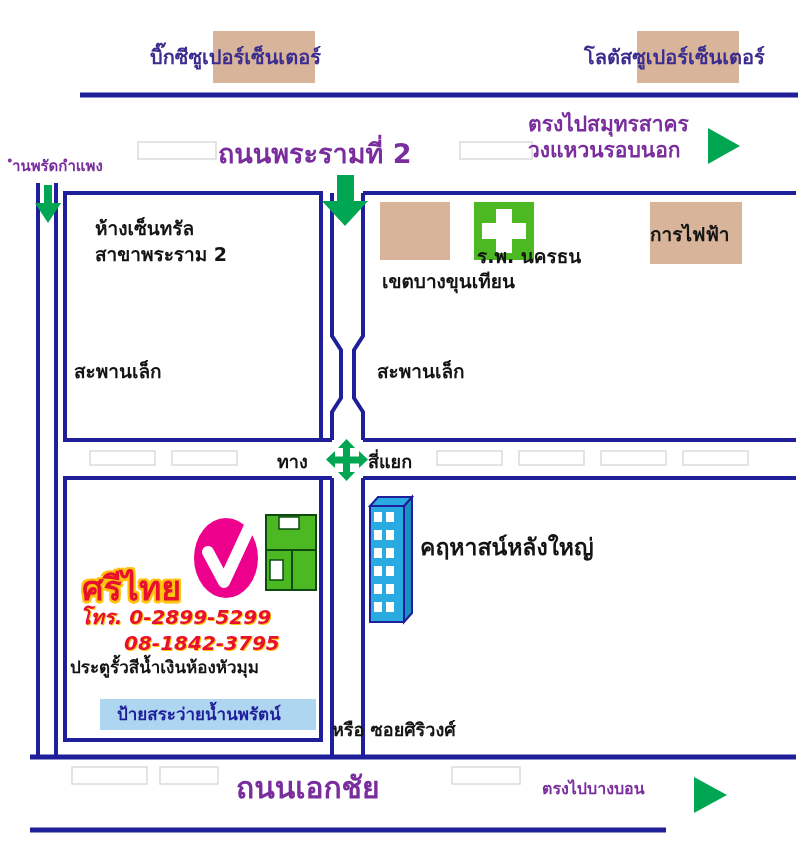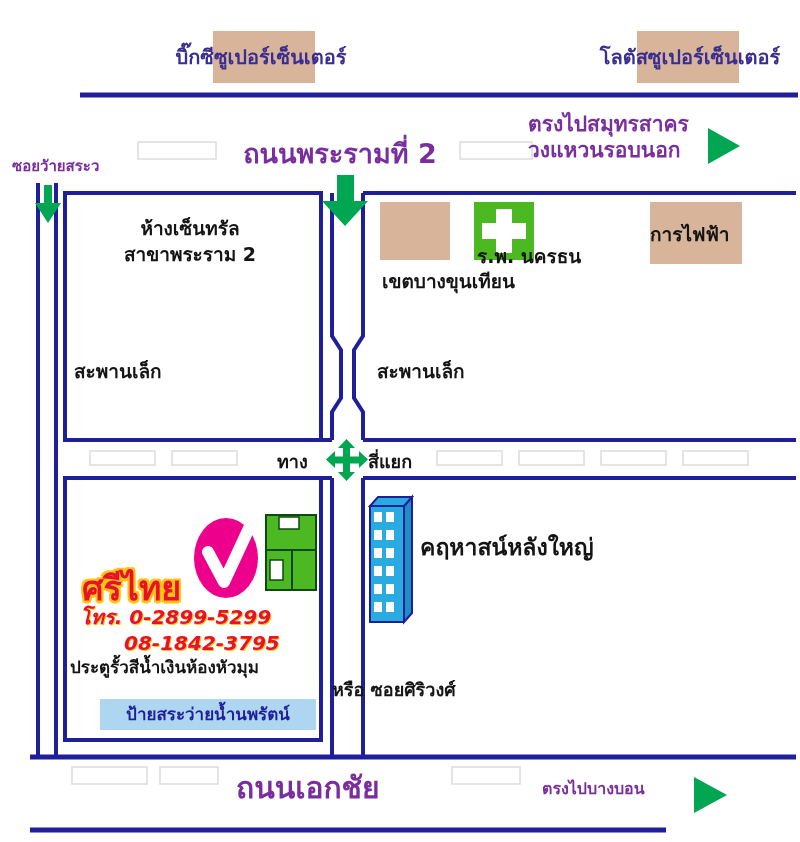--- a/index.html
+++ b/index.html
@@ -7,21 +7,21 @@
   .map{position:relative;width:800px;height:842px;background:#fff;overflow:hidden;
        font-family:"DejaVu Sans","Liberation Sans",sans-serif}
   .layer{position:absolute;left:0;top:0;z-index:1}
   .lbl{position:absolute;z-index:2;font-weight:bold;white-space:nowrap;line-height:1.35}
   .purple{color:var(--purple,#7a2e9d)}
   .indigo{color:var(--indigo,#3a2d8f)}
   .black{color:#141414}
   .red{color:var(--red,#e8112d)}
   .navytext{color:var(--navy,#1f1f99)}
   .italic{font-style:italic}
-  .center{text-align:center}
+  .center{text-align:left}
   .srithai{font-size:34px;color:var(--red,#e8112d);
     text-shadow:-2px -2px 0 var(--yellow,#ffc20e),2px -2px 0 var(--yellow,#ffc20e),
                 -2px 2px 0 var(--yellow,#ffc20e),2px 2px 0 var(--yellow,#ffc20e),
                 0 3px 0 var(--yellow,#ffc20e)}
   .phone{text-shadow:1px 1px 0 var(--yellow,#ffc20e)}
   .pool{background:var(--lightblue,#aed6f1);padding:4px 17px}
   
   .road{stroke:var(--navy,#1f1f99);stroke-width:4;fill:none}
   .thick{stroke-width:5}
   .dash{fill:#ffffff;stroke:#dcdcdc;stroke-width:1.5}
@@ -129,21 +129,21 @@
   </svg>
 
   <div class="lbl indigo center" style="left:150px;top:44px;width:222px;font-size:20px">บิ๊กซีซูเปอร์เซ็นเตอร์</div>
   <div class="lbl indigo center" style="left:584px;top:44px;width:212px;font-size:20px">โลตัสซูเปอร์เซ็นเตอร์</div>
 
   <div class="lbl purple" style="left:528px;top:136px;font-size:21px">วงแหวนรอบนอก</div>
   <div class="lbl purple" style="left:528px;top:110px;font-size:21px">ตรงไปสมุทรสาคร</div>
 
   <div class="lbl purple center" style="left:218px;top:136px;width:244px;font-size:27px">ถนนพระรามที่ 2</div>
 
-  <div class="lbl purple" style="left:12px;top:156px;font-size:15px">ซอยวัายสระว</div>
+  <div class="lbl purple" style="left:12px;top:156px;font-size:15px">ำนพรัดกำแพง</div>
 
   <div class="lbl black center" style="left:95px;top:216px;width:190px;font-size:19px">
     <span style="display:block">ห้างเซ็นทรัล</span>
     <span style="display:block">สาขาพระราม 2</span>
   </div>
 
   <div class="lbl black" style="left:477px;top:244px;font-size:19px">ร.พ. นครธน</div>
   <div class="lbl black" style="left:382px;top:269px;font-size:19px">เขตบางขุนเทียน</div>
   <div class="lbl black center" style="left:650px;top:222px;width:76px;font-size:19px">การไฟฟ้า</div>
 
@@ -157,18 +157,18 @@
   <div class="lbl srithai" style="left:82px;top:566px">ศรีไทย</div>
   <div class="lbl red italic phone" style="left:80px;top:604px;font-size:20px">โทร. 0-2899-5299</div>
   <div class="lbl red italic phone" style="left:124px;top:630px;font-size:20px">08-1842-3795</div>
 
   <div class="lbl black" style="left:70px;top:656px;font-size:17px">ประตูรั้วสีน้ำเงินห้องหัวมุม</div>
 
   <div class="lbl navytext center pool" style="left:100px;top:699px;width:216px;font-size:17px">ป้ายสระว่ายน้ำนพรัตน์</div>
 
   <div class="lbl black" style="left:420px;top:532px;font-size:23px">คฤหาสน์หลังใหญ่</div>
 
-  <div class="lbl black" style="left:332px;top:678px;font-size:18px">หรือ ซอยศิริวงศ์</div>
+  <div class="lbl black" style="left:332px;top:718px;font-size:18px">หรือ ซอยศิริวงศ์</div>
 
   <div class="lbl purple" style="left:236px;top:768px;font-size:30px">ถนนเอกชัย</div>
   <div class="lbl purple" style="left:542px;top:778px;font-size:16px">ตรงไปบางบอน</div>
 
 </div>
 
 </body></html>

